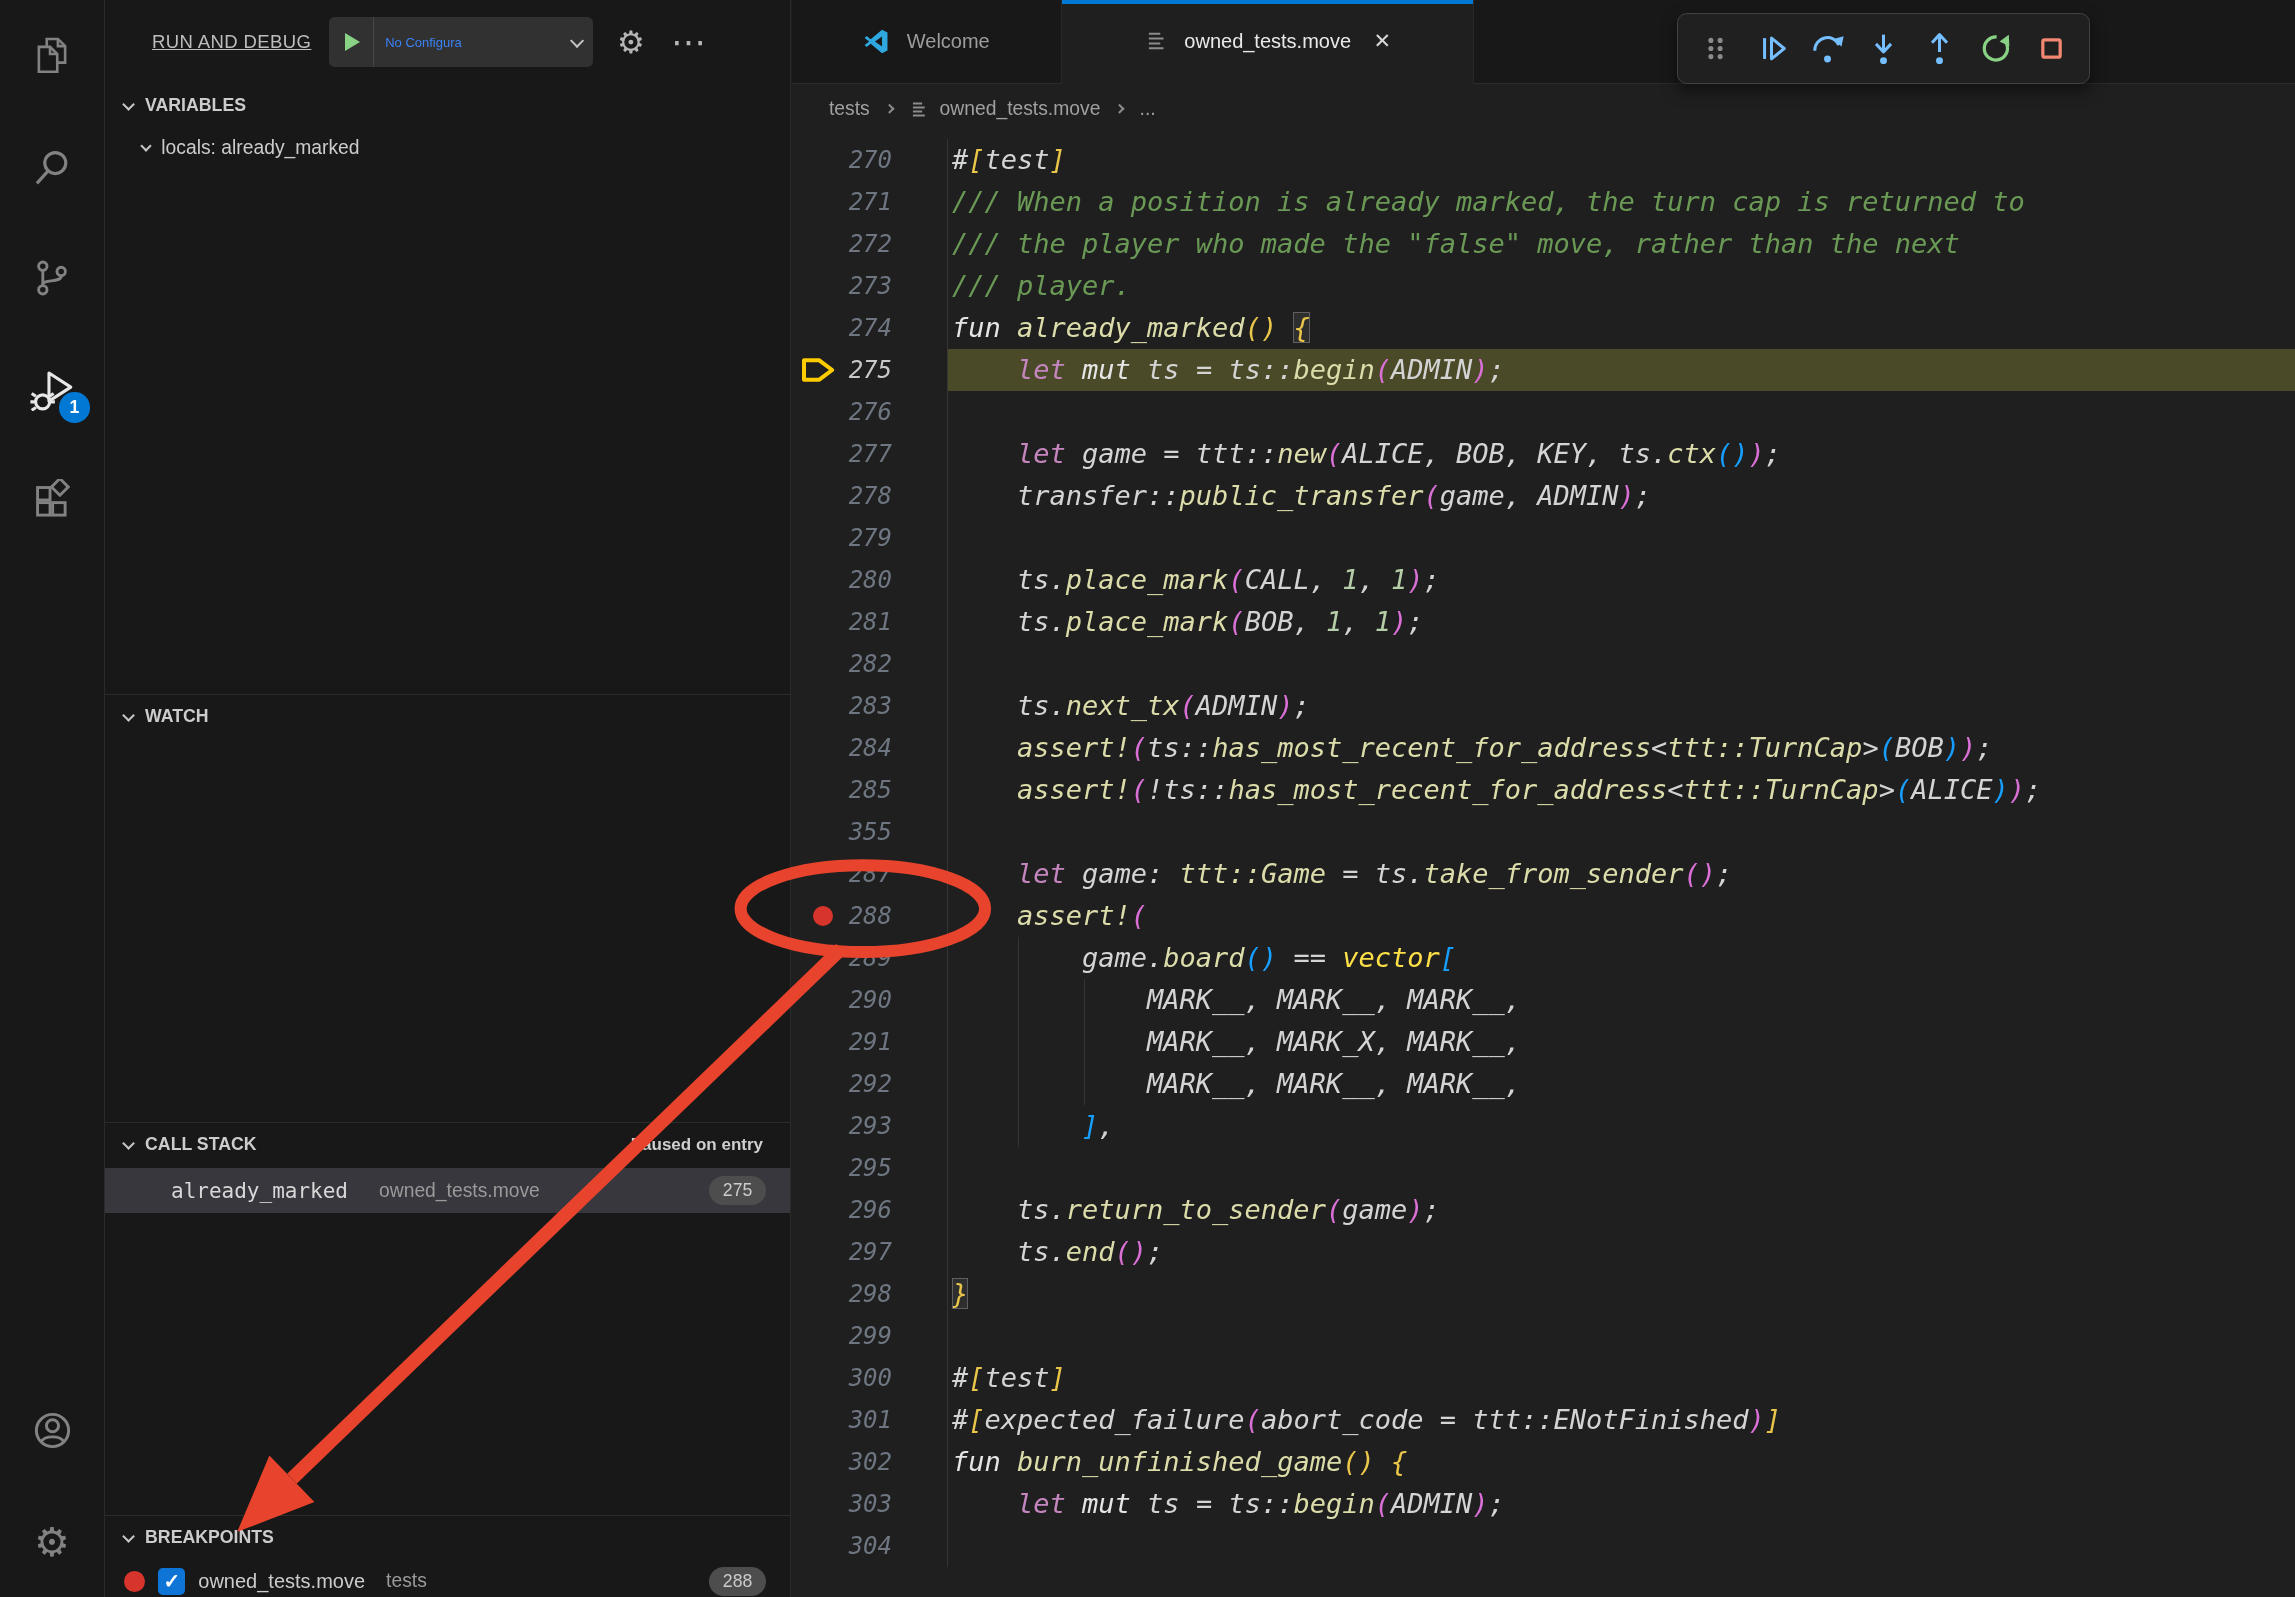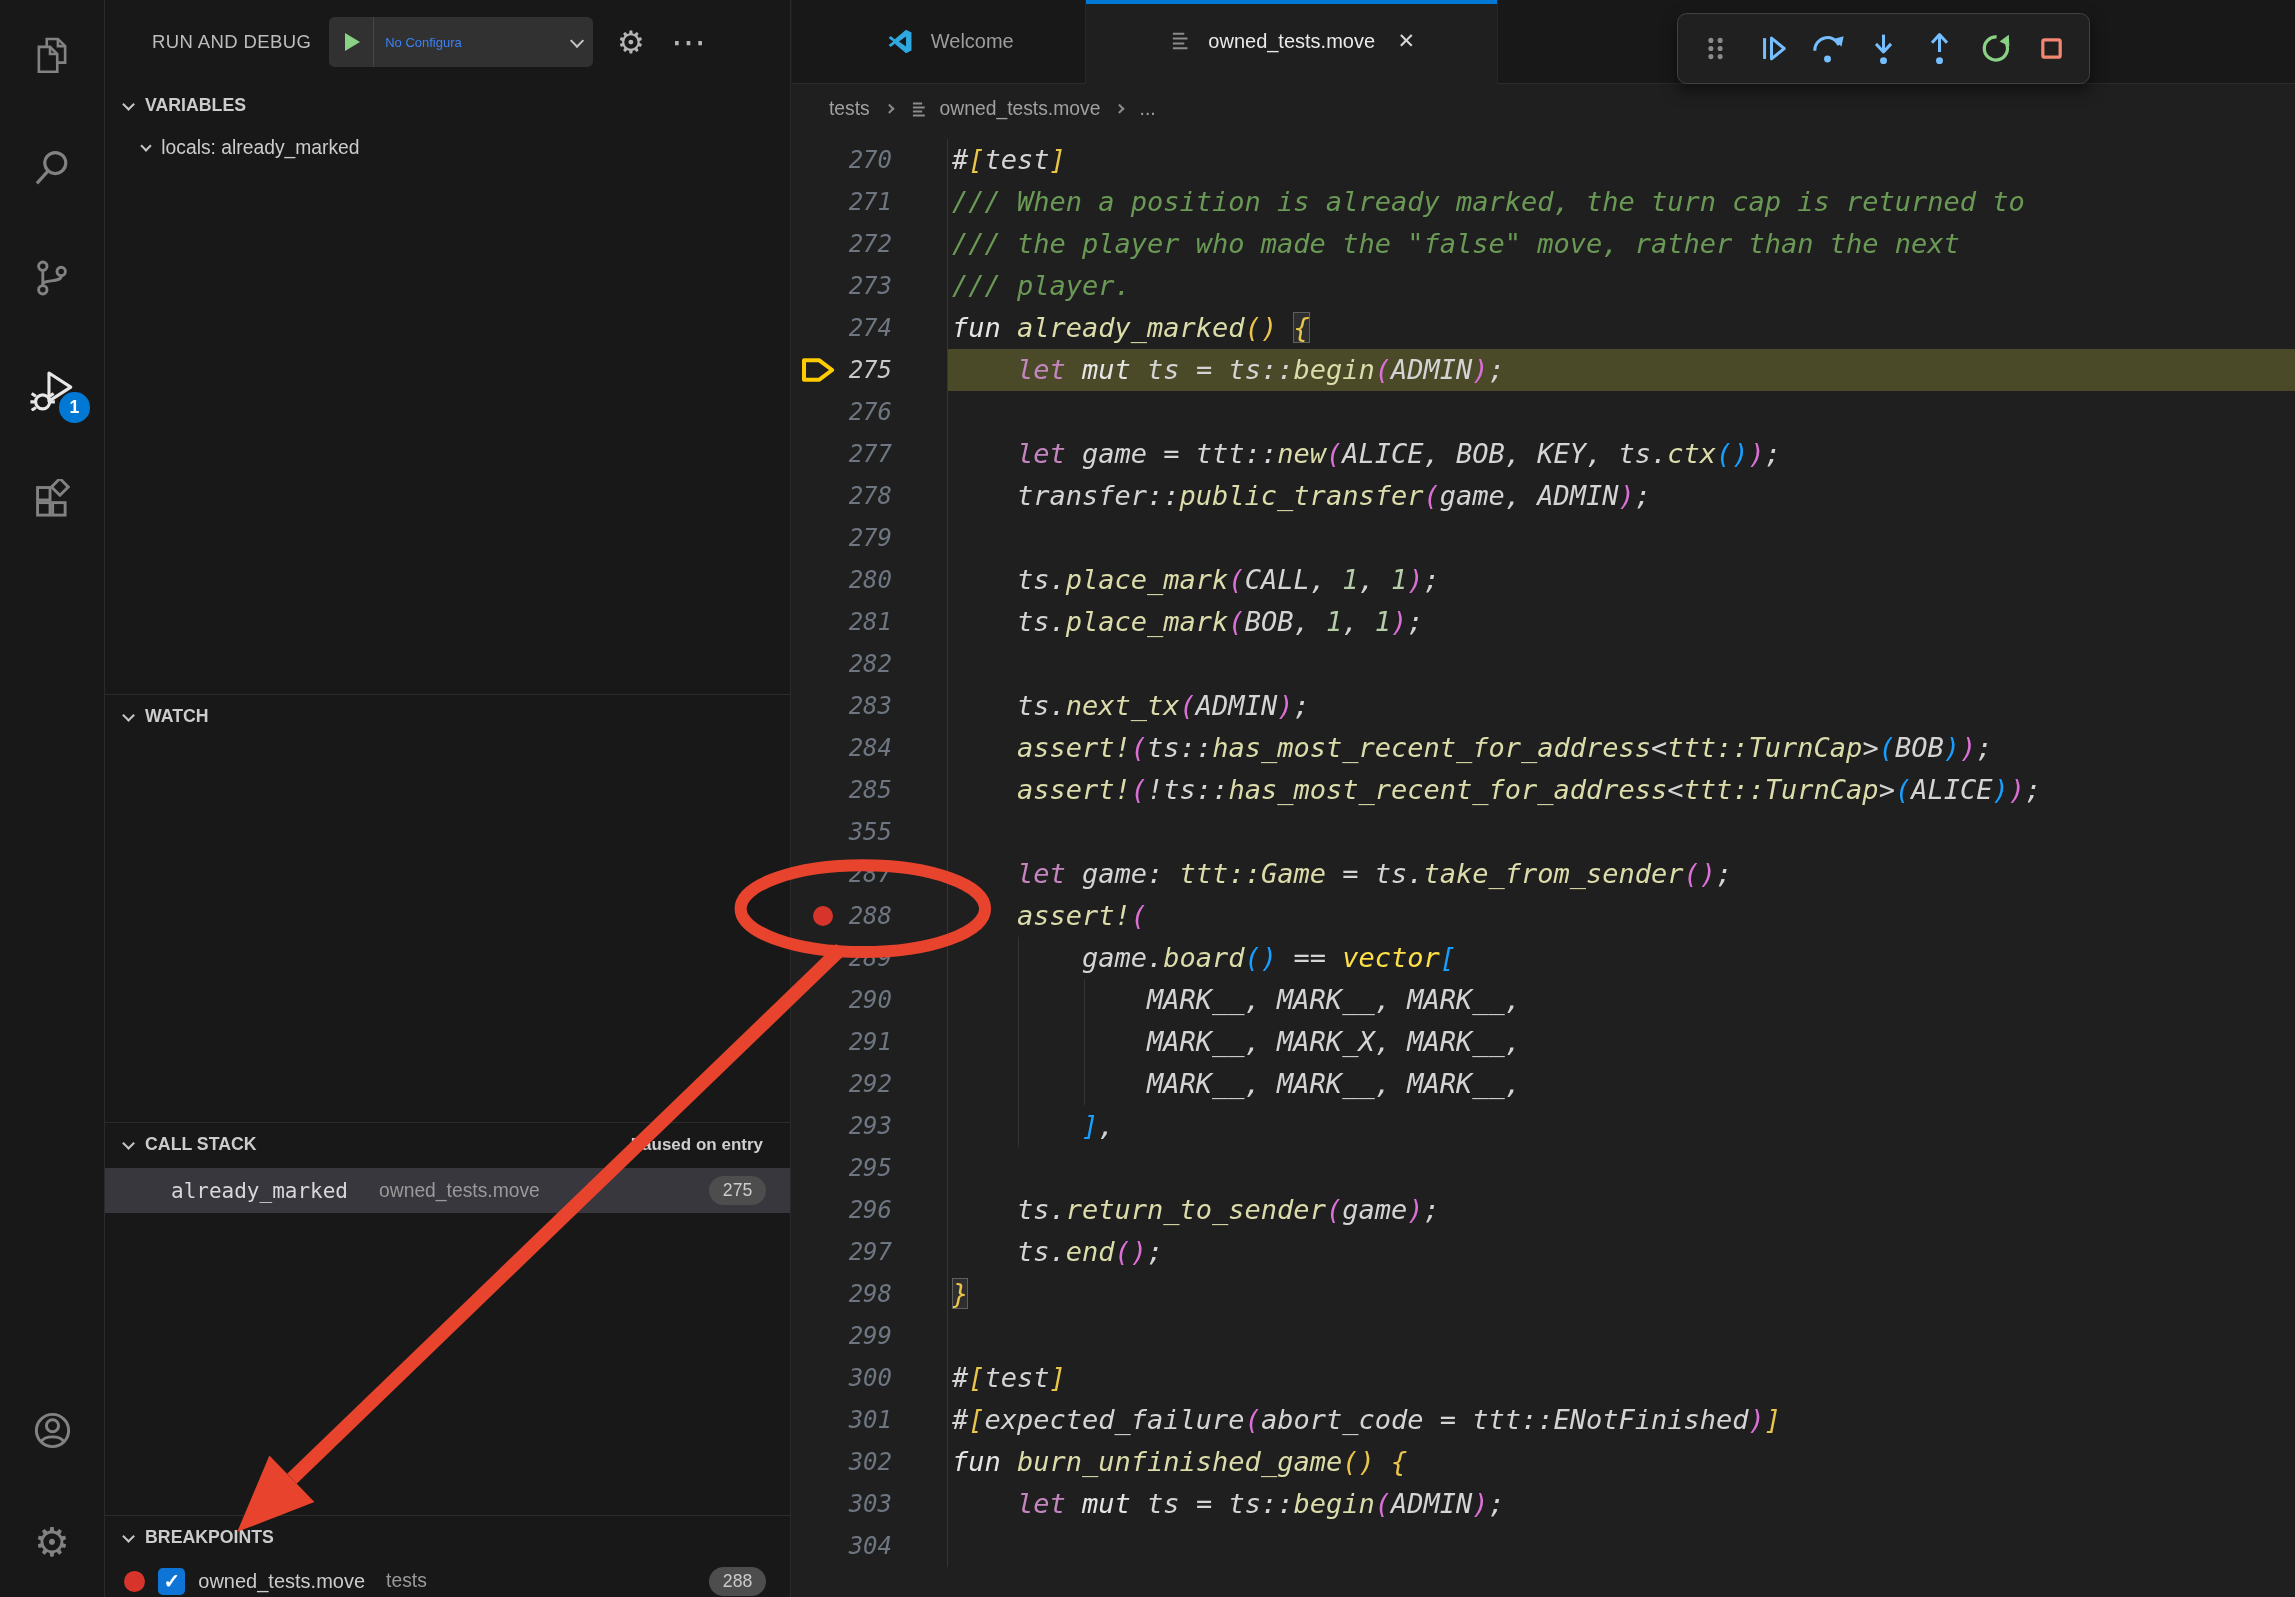--- a/index.html
+++ b/index.html
@@ -14,21 +14,21 @@
   .ab-icon.active { color:#e7e7e7; }
   .ab-spacer { flex:1; }
   .ab-badge { position:absolute; right:14.5px; bottom:21px; min-width:31px; height:31px; border-radius:15.3px;
     background:#0078d4; color:#ffffff; font-size:17.7px; font-weight:700; display:flex; align-items:center; justify-content:center; }
   .gear-glyph::before { content:"⚙"; font-size:40px; }
 
   
   .sidebar { position:absolute; left:105px; top:0; width:686px; height:100%;
     background:#181818; border-right:0.8px solid #2b2b2b; z-index:1; }
   .sb-header { position:absolute; top:0; left:0; right:0; height:84px; display:flex; align-items:center; padding-left:47px; }
-  .sb-title { font-size:18.5px; color:#bdbdbd; letter-spacing:0.4px; white-space:nowrap; }
+  .sb-title { font-size:18.5px; color:#bdbdbd; letter-spacing:0.4px; white-space:nowrap;text-decoration:underline; }
   .cfg-dd { margin-left:17.7px; width:264px; height:50px; background:#313131; border-radius:5.6px;
     display:flex; align-items:center; overflow:hidden; }
   .play-tri { width:0; height:0; border-left:15.3px solid #89d185; border-top:9.7px solid transparent;
     border-bottom:9.7px solid transparent; margin:0 13px 0 16px; }
   .dd-divider { width:0.8px; height:50px; background:#474747; }
   .dd-label { flex:1; font-size:13px; color:#3b82f6; padding-left:11.3px; white-space:nowrap; overflow:hidden; }
   .chev { width:9.7px; height:9.7px; border-left:2.4px solid #c5c5c5; border-bottom:2.4px solid #c5c5c5;
     transform:rotate(-45deg); flex:none; }
   .dd-chev { margin:0 11.3px 3.2px 0; }
   .hdr-gear { margin-left:24px; color:#b5b5b5; }
@@ -53,21 +53,21 @@
   .bp-row { position:absolute; left:0; right:0; height:42px; display:flex; align-items:center; padding-left:19.3px; }
   .bp-dot { width:21px; height:21px; border-radius:50%; background:#d7352b; flex:none; }
   .bp-check { width:27px; height:27px; border-radius:4.8px; background:#0e74d6; margin-left:13px; flex:none;
     display:flex; align-items:center; justify-content:center; }
   .bp-check::before { content:"✓"; color:#ffffff; font-size:20px; font-weight:700; }
   .bp-file { margin-left:13px; font-size:20px; color:#cccccc; }
   .bp-dir { margin-left:21px; font-size:19.3px; color:#9a9a9a; }
 
   
   .editor { position:absolute; left:792px; top:0; right:0; height:100%; background:#1f1f1f; }
-  .tabbar { height:84px; background:#181818; border-bottom:0.8px solid #2b2b2b; display:flex;padding-left:24px; }
+  .tabbar { height:84px; background:#181818; border-bottom:0.8px solid #2b2b2b; display:flex; }
   .tab { display:flex; align-items:center; justify-content:center; font-size:20px; color:#9d9d9d;
     background:#181818; border-right:0.8px solid #272727; position:relative; flex:none; }
   .tab.active { background:#1f1f1f; color:#e9e9e9; border-bottom:0.8px solid #1f1f1f; margin-bottom:-0.8px; }
   .tab.active::before { content:""; position:absolute; top:0; left:0; right:0; height:4px; background:#0078d4; }
   .tab-welcome { width:270px; }
   .tab-owned { width:412px; }
   .tab-icon { margin-right:14.5px; display:flex; }
   .tab-close { margin-left:22.5px; color:#d6d6d6; }
   .tab-close::before { content:"✕"; font-size:21px; }
   .tab-rest { flex:1; }

